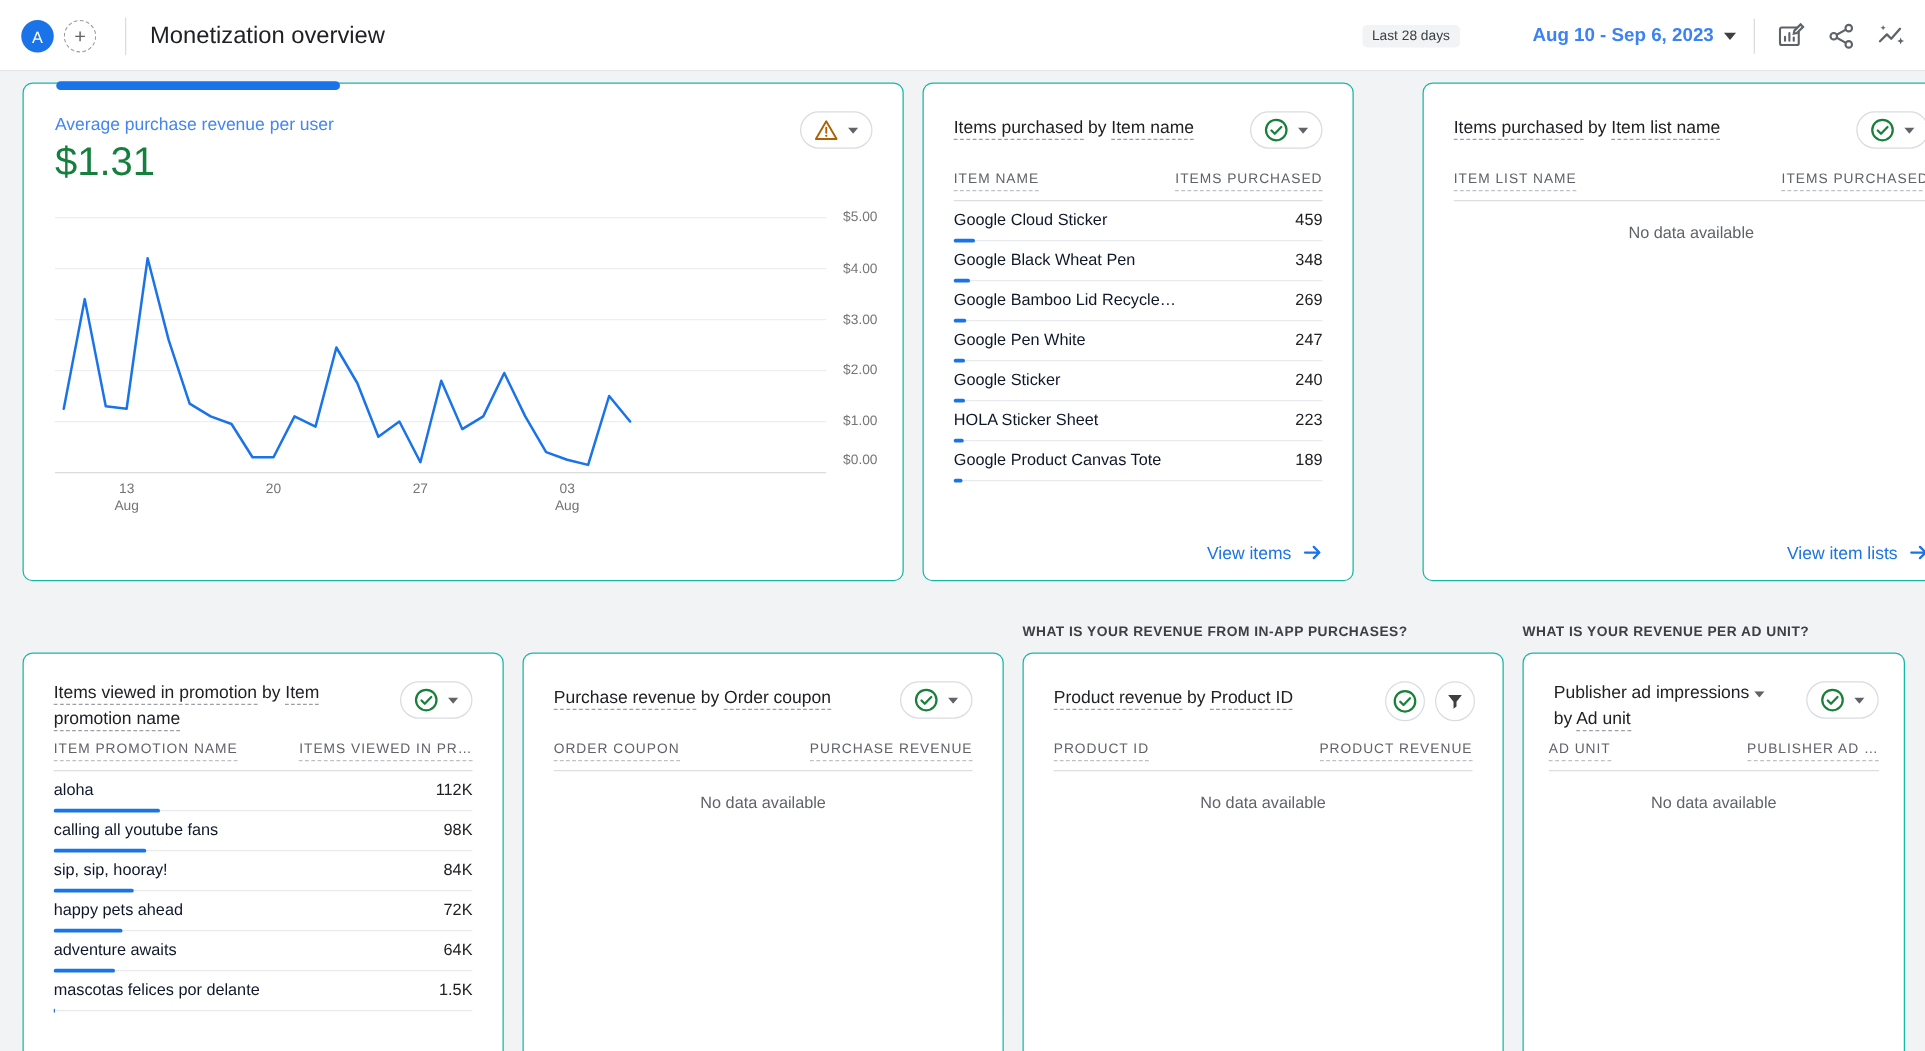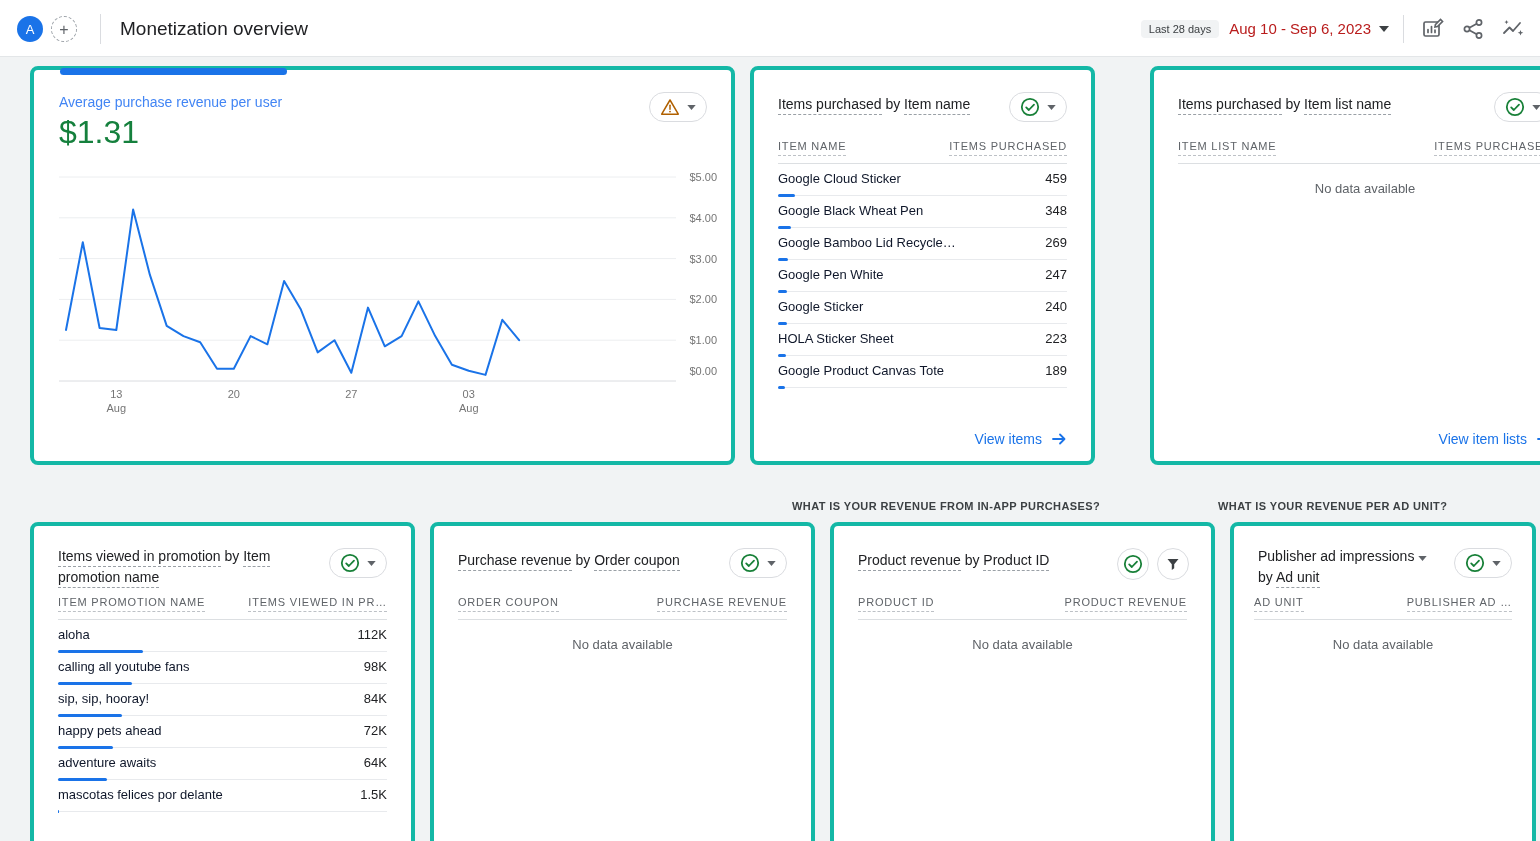--- a/index.html
+++ b/index.html
@@ -28,26 +28,26 @@
   .hdr-divider { position: absolute; left: 100px; top: 14px; width: 1px; height: 30px; background: #dadce0; }
   .page-title {
     position: absolute; left: 120px; top: 0; height: 57px; display: flex; align-items: center;
     font-size: 19px; font-weight: 400; color: #202124;
   }
   .hdr-right { position: absolute; right: 12px; top: 0; height: 57px; display: flex; align-items: center; gap: 10px; }
   .chip {
     background: #f1f3f4; color: #3c4043; font-size: 11px; padding: 3px 8px; border-radius: 4px; white-space: nowrap;
   }
   .date-btn { display: flex; align-items: center; gap: 8px; background: none; border: none; cursor: pointer; }
-  .date-text { font-size: 15px; font-weight: 400; color: #b91c1c; white-space: nowrap; }
+  .date-text { font-size: 15px; font-weight: 700; color: #3b82f6; white-space: nowrap; margin-left: 48px; }
   .vbar { width: 1px; height: 28px; background: #dadce0; margin: 0 4px; }
   .icon-btn { width: 30px; height: 30px; background: none; border: none; display: flex; align-items: center; justify-content: center; cursor: pointer; }
   
   .card {
-    position: absolute; background: #fff; border: 4px solid #14b8a6; border-radius: 8px; margin-left: 12px;
+    position: absolute; background: #fff; border: 1px solid #14b8a6; border-radius: 8px;
   }
   .card-a { left: 18px;  top: 66px;  width: 705px; height: 399px; }
   .card-b { left: 738px; top: 66px;  width: 345px; height: 399px; }
   .card-c { left: 1138px;top: 66px;  width: 430px; height: 399px; }
   .card-d { left: 18px;  top: 522px; width: 385px; height: 380px; }
   .card-e { left: 418px; top: 522px; width: 385px; height: 380px; }
   .card-f { left: 818px; top: 522px; width: 385px; height: 380px; }
   .card-g { left: 1218px;top: 522px; width: 306px; height: 380px; }
   .tab-indicator {
     position: absolute; left: 26px; top: -2px; width: 227px; height: 7px;
@@ -88,21 +88,21 @@
   .chart-box { position: absolute; left: 25px; top: 99px; width: 660px; height: 250px; cursor: crosshair; }
   .ylabels { position: absolute; left: 620px; top: 0; width: 38px; height: 216px; }
   .ylabels span { position: absolute; right: 0; font-size: 11px; color: #757575; }
   .xlabels { position: absolute; left: 0; top: 218px; height: 30px; width: 620px; }
   .xlabels .xt { position: absolute; width: 50px; text-align: center; font-size: 11px; color: #757575; line-height: 14px; }
   
   .section-label {
     position: absolute; top: 500px; font-size: 11px; font-weight: 700;
     color: #3c4043; letter-spacing: .4px;
   }
-  .sec-inapp { left: 792px; text-align: center; }
+  .sec-inapp { left: 818px; text-align: center; }
   .sec-adunit { left: 1218px; }
   svg { display: block; }
 </style>
 </head>
 <body>
 
 <header class="app-header">
   <div class="avatar">A</div>
   <button class="plus-btn">
     <span>+</span>

